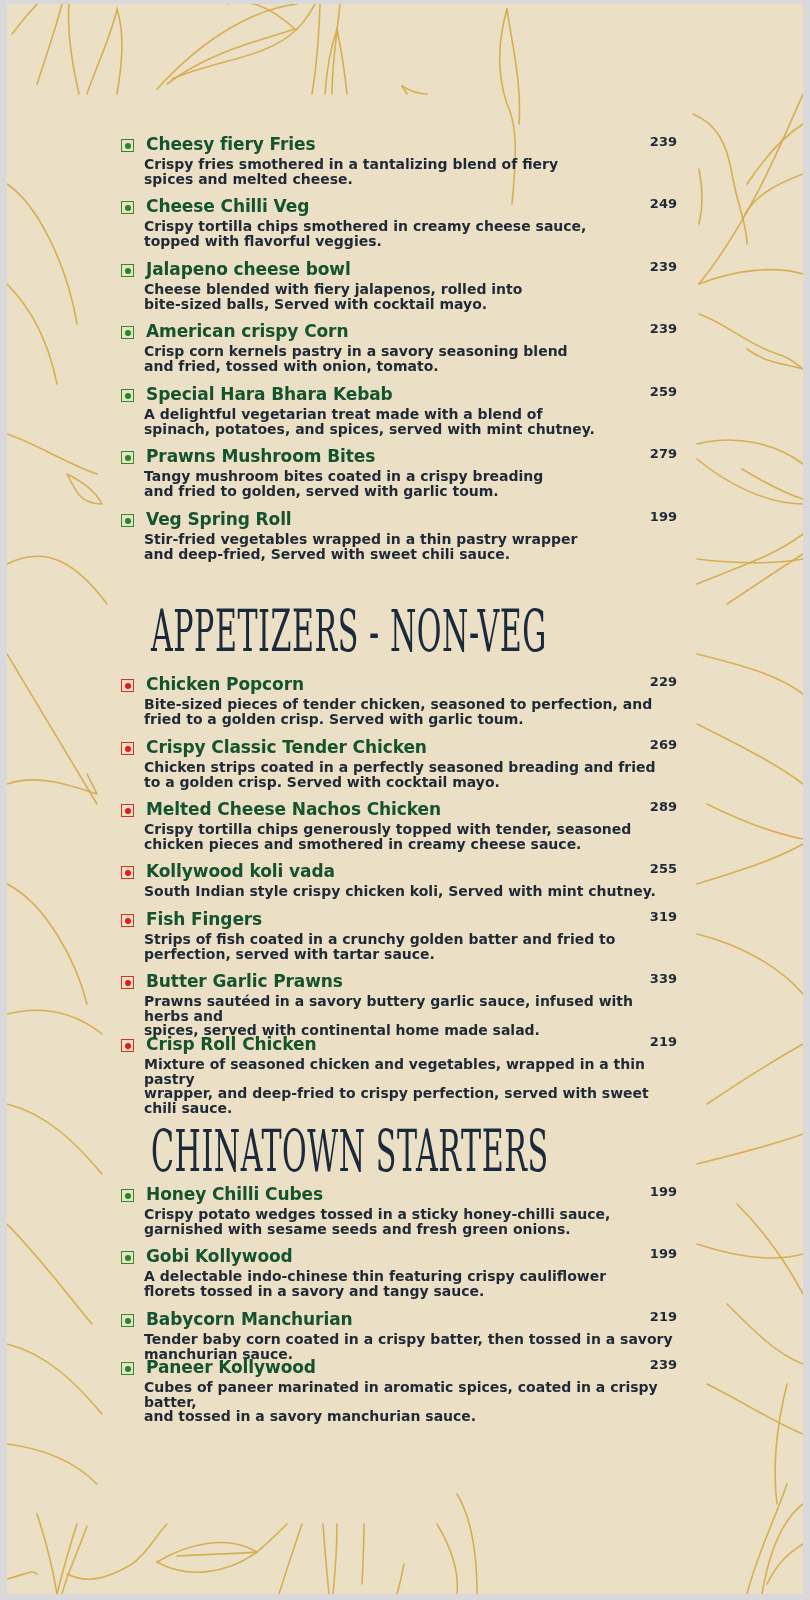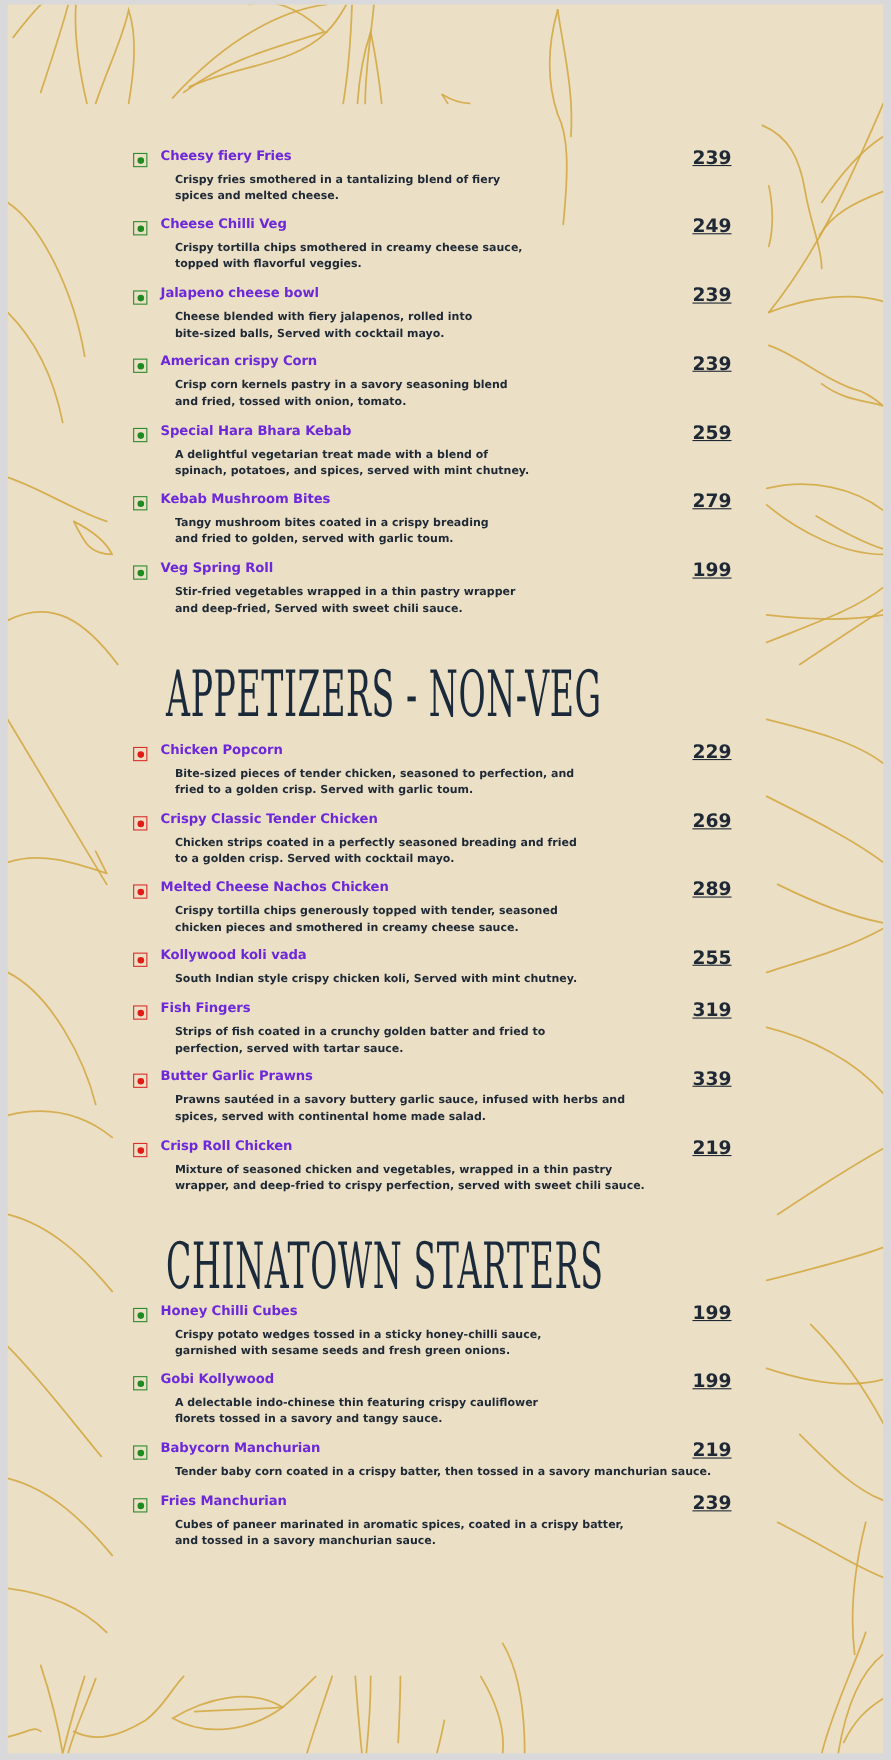--- a/index.html
+++ b/index.html
@@ -5,23 +5,23 @@
   html,body{margin:0;padding:0;}
   body{width:810px;height:1600px;background:#d9d9dc;position:relative;overflow:hidden;font-family:"DejaVu Sans","Liberation Sans",sans-serif;}
   .page{position:absolute;left:7px;top:4px;width:796px;height:1590px;background:#ebdfc6;overflow:hidden;}
   .deco{position:absolute;left:0;top:0;width:796px;height:1590px;pointer-events:none;}
   .deco path{fill:none;stroke:#d4aa45;stroke-width:1.6;stroke-linecap:round;opacity:.9;}
   .item{position:absolute;left:114px;width:560px;}
   .mark{position:absolute;left:0;top:5px;width:11px;height:11px;border:1.6px solid #2e8b2e;box-sizing:content-box;}
   .mark::after{content:"";position:absolute;left:2.5px;top:2.5px;width:6px;height:6px;border-radius:50%;background:#1f8a1f;}
   .mark.nonveg{border-color:#d9302c;}
   .mark.nonveg::after{background:#e31b17;}
-  .name{position:absolute;left:25px;top:0;font-size:12px;font-weight:bold;color:#6d28d9;white-space:nowrap;letter-spacing:-0.1px;}
-  .price{position:absolute;right:16px;top:0;font-size:17px;font-weight:bold;color:#1f2935;text-decoration:underline;}
-  .desc{position:absolute;left:38px;top:23px;font-size:10px;font-weight:bold;color:#1f2935;line-height:14.5px;white-space:pre-line;}
+  .name{position:absolute;left:25px;top:0;font-size:17px;font-weight:bold;color:#14532d;white-space:nowrap;letter-spacing:-0.1px;}
+  .price{position:absolute;right:4px;top:0;font-size:13px;font-weight:bold;color:#1f2935;}
+  .desc{position:absolute;left:23px;top:23px;font-size:14px;font-weight:bold;color:#1f2935;line-height:14.5px;white-space:pre-line;}
   .section-title{position:absolute;left:144px;font-family:"DejaVu Serif","Liberation Serif",serif;color:#1a2a3a;font-size:58px;line-height:58px;transform:scaleX(0.52);transform-origin:left center;letter-spacing:1px;white-space:nowrap;}
 </style>
 </head>
 <body>
 
 <div class="page">
   <svg class="deco" viewBox="0 0 796 1590">
 
     <path d="M5,30 C20,10 30,0 35,-5"></path>
     <path d="M30,80 C40,50 50,20 55,0"></path>
@@ -130,21 +130,21 @@
       </div>
       <div class="item" style="top: 380px;">
         <span class="mark"></span>
         <span class="name">Special Hara Bhara Kebab</span>
         <span class="price">259</span>
         <div class="desc">A delightful vegetarian treat made with a blend of
 spinach, potatoes, and spices, served with mint chutney.</div>
       </div>
       <div class="item" style="top: 442px;">
         <span class="mark"></span>
-        <span class="name">Kebab Mushroom Bites</span>
+        <span class="name">Prawns Mushroom Bites</span>
         <span class="price">279</span>
         <div class="desc">Tangy mushroom bites coated in a crispy breading
 and fried to golden, served with garlic toum.</div>
       </div>
       <div class="item" style="top: 505px;">
         <span class="mark"></span>
         <span class="name">Veg Spring Roll</span>
         <span class="price">199</span>
         <div class="desc">Stir-fried vegetables wrapped in a thin pastry wrapper
 and deep-fried, Served with sweet chili sauce.</div>
@@ -214,19 +214,19 @@
 florets tossed in a savory and tangy sauce.</div>
       </div>
       <div class="item" style="top: 1305px;">
         <span class="mark"></span>
         <span class="name">Babycorn Manchurian</span>
         <span class="price">219</span>
         <div class="desc">Tender baby corn coated in a crispy batter, then tossed in a savory manchurian sauce.</div>
       </div>
       <div class="item" style="top: 1353px;">
         <span class="mark"></span>
-        <span class="name">Fries Manchurian</span>
+        <span class="name">Paneer Kollywood</span>
         <span class="price">239</span>
         <div class="desc">Cubes of paneer marinated in aromatic spices, coated in a crispy batter,
 and tossed in a savory manchurian sauce.</div>
       </div>
     </div>
 </div>
 
 </body></html>

